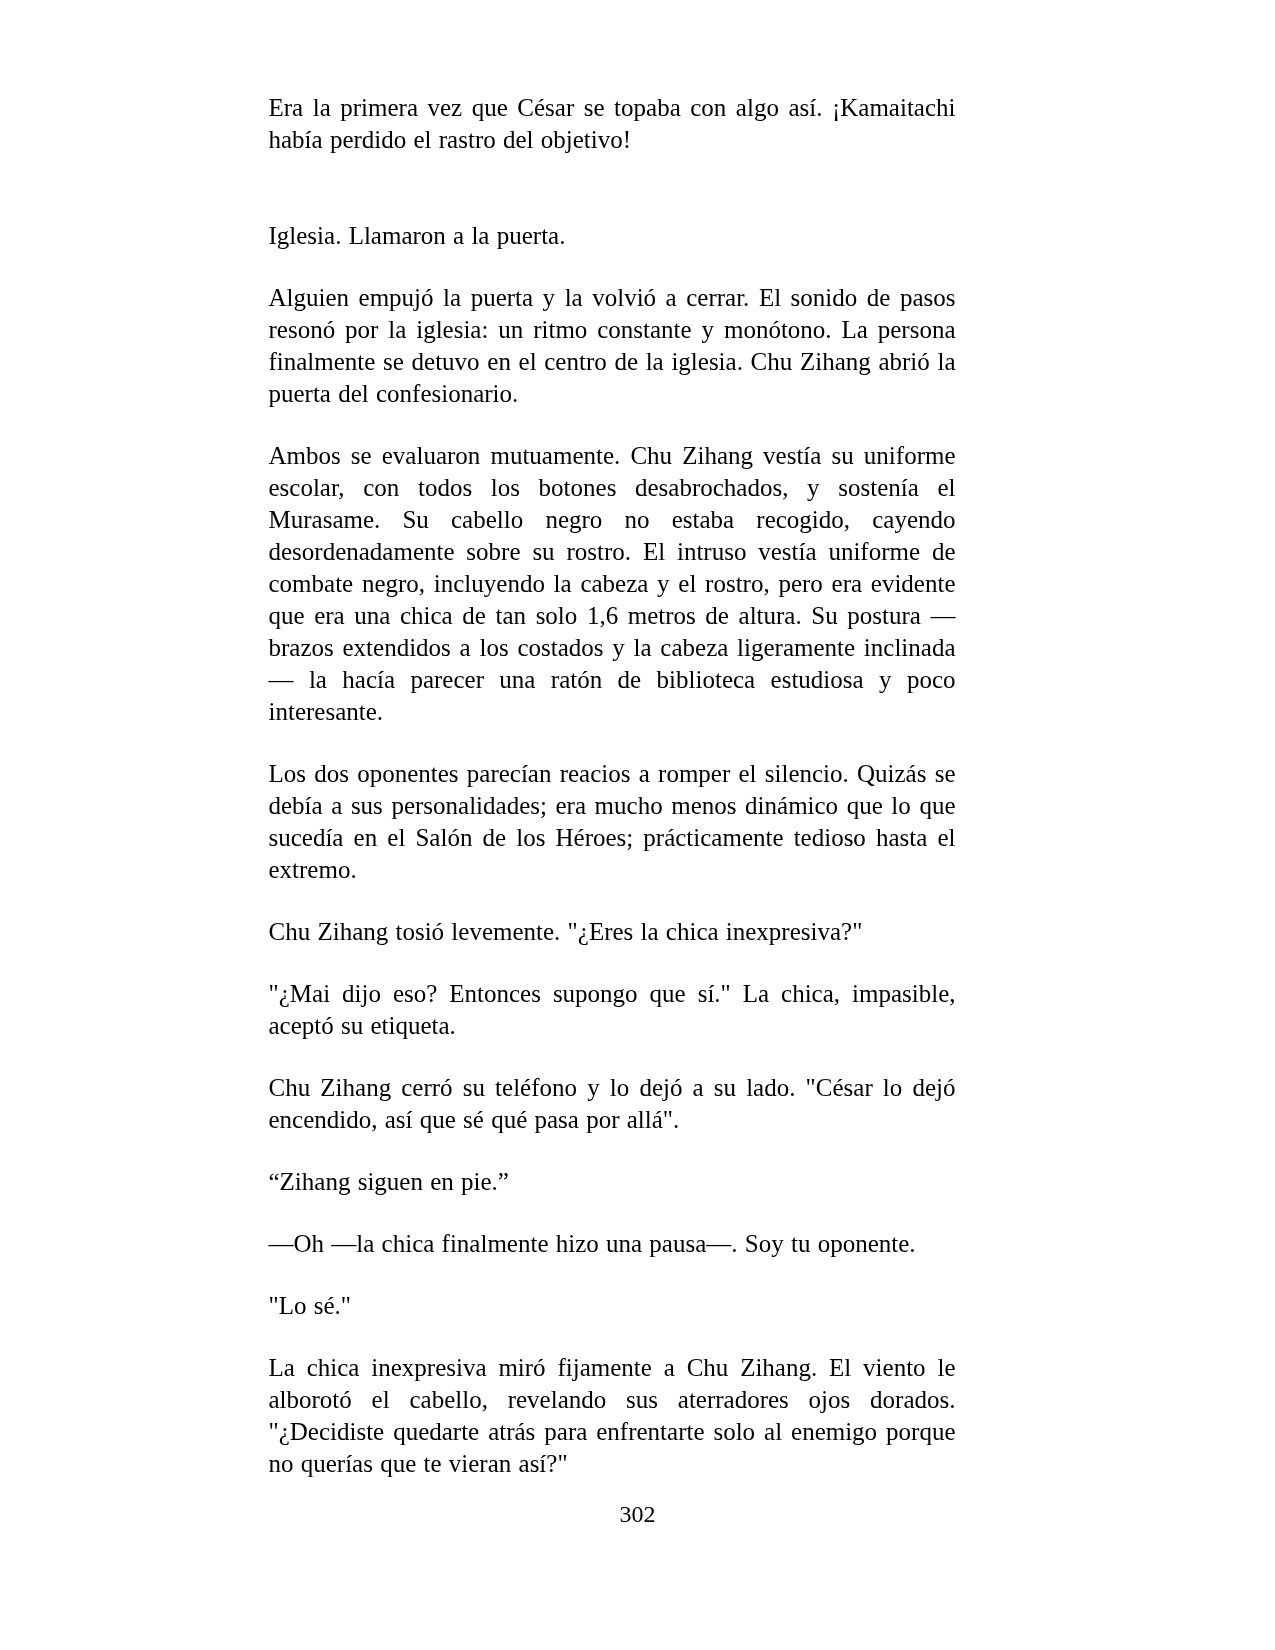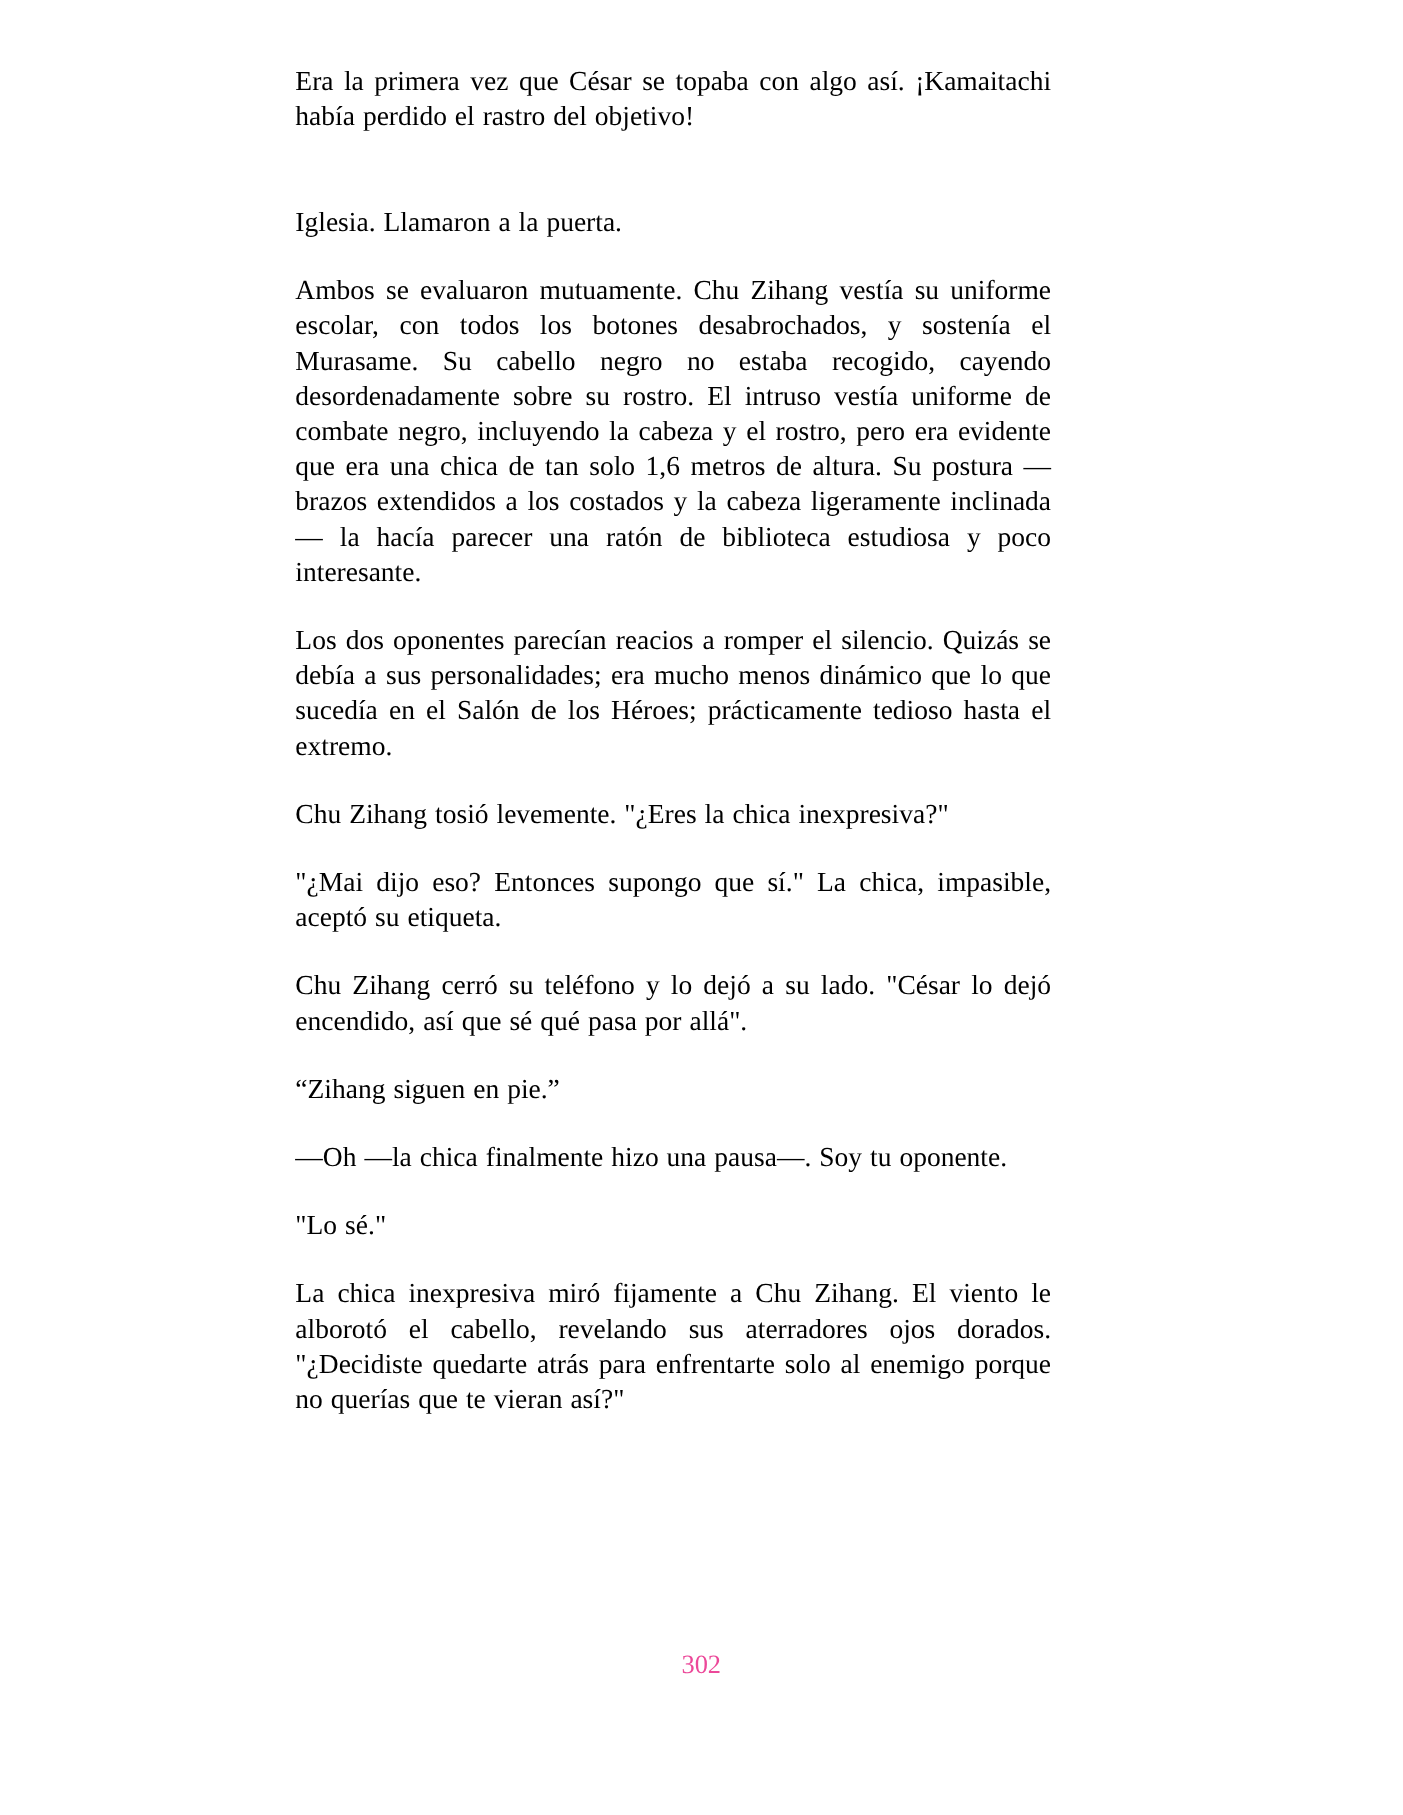--- a/index.html
+++ b/index.html
@@ -7,21 +7,21 @@
     padding: 0;
     background: #ffffff;
   }
   .page {
     position: relative;
     width: 1028px;
     height: 1650px;
     margin: 0 auto;
     background: #ffffff;
     box-sizing: border-box;
-    padding: 59px 196px 0 145px;
+    padding: 92px 196px 0 145px;
     font-family: "Liberation Serif", "DejaVu Serif", serif;
     color: #000000;
     overflow: hidden;
   }
   .doc-body p.para {
     font-size: 25px;
     line-height: 32px;
     margin: 0 0 30px 0;
     text-align: justify;
     text-justify: inter-word;
@@ -31,30 +31,31 @@
     margin-top: 64px;
   }
   .page-number {
     position: absolute;
     left: 0;
     right: 0;
     bottom: 122px;
     text-align: center;
     font-size: 24px;
     font-family: "Liberation Serif", "DejaVu Serif", serif;
-    color: #ec4899;
+    color: #000000;
   }
 </style>
 </head>
 <body>
 
 <div class="page">
   <div class="doc-body" id="doc-body">
       <p class="para">Era la primera vez que César se topaba con algo así. ¡Kamaitachi había perdido el rastro del objetivo!</p>
       <p class="para scene-break">Iglesia. Llamaron a la puerta.</p>
+      <p class="para">Alguien empujó la puerta y la volvió a cerrar. El sonido de pasos resonó por la iglesia: un ritmo constante y monótono. La persona finalmente se detuvo en el centro de la iglesia. Chu Zihang abrió la puerta del confesionario.</p>
       <p class="para">Ambos se evaluaron mutuamente. Chu Zihang vestía su uniforme escolar, con todos los botones desabrochados, y sostenía el Murasame. Su cabello negro no estaba recogido, cayendo desordenadamente sobre su rostro. El intruso vestía uniforme de combate negro, incluyendo la cabeza y el rostro, pero era evidente que era una chica de tan solo 1,6 metros de altura. Su postura —brazos extendidos a los costados y la cabeza ligeramente inclinada— la hacía parecer una ratón de biblioteca estudiosa y poco interesante.</p>
       <p class="para">Los dos oponentes parecían reacios a romper el silencio. Quizás se debía a sus personalidades; era mucho menos dinámico que lo que sucedía en el Salón de los Héroes; prácticamente tedioso hasta el extremo.</p>
       <p class="para">Chu Zihang tosió levemente. "¿Eres la chica inexpresiva?"</p>
       <p class="para">"¿Mai dijo eso? Entonces supongo que sí." La chica, impasible, aceptó su etiqueta.</p>
       <p class="para">Chu Zihang cerró su teléfono y lo dejó a su lado. "César lo dejó encendido, así que sé qué pasa por allá".</p>
       <p class="para">“Zihang siguen en pie.”</p>
       <p class="para">—Oh —la chica finalmente hizo una pausa—. Soy tu oponente.</p>
       <p class="para">"Lo sé."</p>
       <p class="para">La chica inexpresiva miró fijamente a Chu Zihang. El viento le alborotó el cabello, revelando sus aterradores ojos dorados. "¿Decidiste quedarte atrás para enfrentarte solo al enemigo porque no querías que te vieran así?"</p>
     </div>

